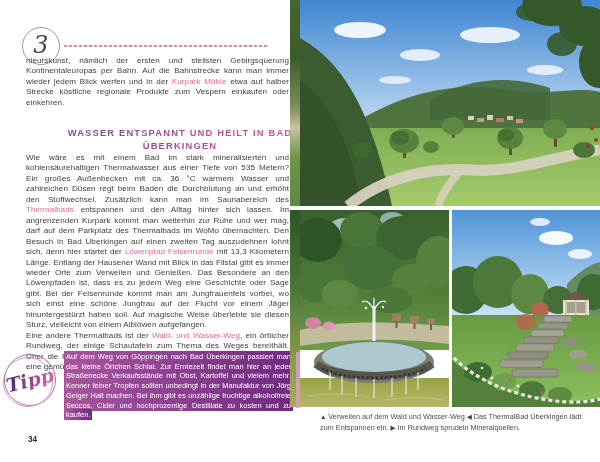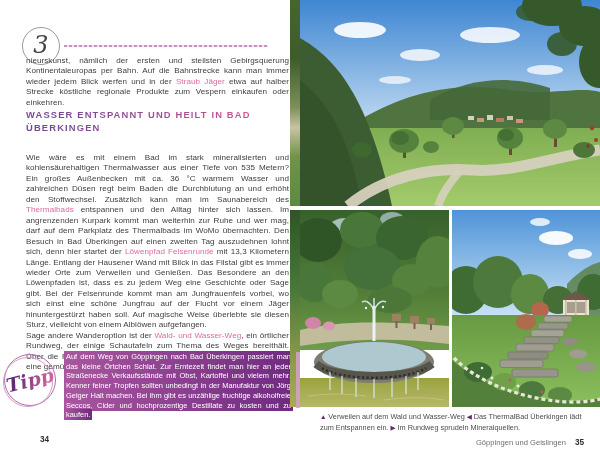--- a/index.html
+++ b/index.html
@@ -25,24 +25,24 @@
   }
   .intro-block{position:absolute;left:26px;top:56px;width:263px;}
   .text-col{position:absolute;left:26px;top:153px;width:263px;}
   p.body{
     margin:0;font-size:8.1px;line-height:10.45px;color:var(--body_text);
     text-align:justify;letter-spacing:.05px;
   }
   .seg-link{color:var(--accent_link);}
   .seg-marker{color:var(--marker);font-size:6.6px;}
   h2.heading{
-    position:absolute;left:26px;top:109px;width:272px;margin:0;
+    position:absolute;left:26px;top:109px;width:272px;margin:18px;
     font-size:9.4px;line-height:12.6px;font-weight:bold;letter-spacing:1.15px;
     background:linear-gradient(90deg,var(--heading_from) 0%,#9a4c95 45%,var(--heading_to) 80%);
-    -webkit-background-clip:text;background-clip:text;-webkit-text-fill-color:transparent;color:var(--heading_from);
+    -webkit-background-clip:text;background-clip:text;-webkit-text-fill-color:transparent;color:var(--heading_from);text-align:center;
   }
   
   .tipp-badge{
     position:absolute;left:4px;top:354px;width:50px;height:50px;border-radius:50%;
     border:1.5px solid var(--tipp_ring);
     display:flex;align-items:center;justify-content:center;
   }
   .tipp-badge::before{
     content:"";position:absolute;left:-2px;top:2px;right:2px;bottom:-2px;
     border:1.2px solid #d79cc6;border-radius:50%;
@@ -54,21 +54,21 @@
     -webkit-background-clip:text;background-clip:text;-webkit-text-fill-color:transparent;color:#7c3189;
   }
   .tipp-text{position:absolute;left:64px;top:352px;width:229px;margin:0;
     font-size:7.45px;line-height:9.7px;text-align:justify;}
   .tipp-hl{
     background:linear-gradient(90deg,var(--tipp_hl_from),var(--tipp_hl_to));
     color:#ffffff;padding:1px 2px;
     -webkit-box-decoration-break:clone;box-decoration-break:clone;
   }
   .pagenum{position:absolute;font-size:8.2px;font-weight:bold;color:#2f2f2f;}
-  .pagenum-left{left:40px;top:435px;}
+  .pagenum-left{left:28px;top:435px;}
   
   .gutter-top{position:absolute;left:290px;top:0;width:10px;height:206px;
     background:linear-gradient(180deg,#46662f 0%,#3c5c2c 28%,#7c8f5a 52%,#c9c2a4 62%,#6f9448 76%,#5d8a41 100%);}
   .gutter-bottom{position:absolute;left:290px;top:210px;width:10px;height:197px;
     background:linear-gradient(180deg,#2f5526 0%,#49773a 40%,#8a9a4a 75%,#a8ab55 100%);}
   .gutter-pink{position:absolute;left:296px;top:352px;width:4px;height:56px;background:#d4a0c2;opacity:.9;}
   
   .page-right{position:absolute;left:300px;top:0;width:300px;height:462px;background:#fff;}
   .photo{position:absolute;overflow:hidden;}
   .photo svg{display:block;}
@@ -87,28 +87,28 @@
 <div class="spread">
 
   <div class="page-left">
 
     <div class="chapter-badge">
       <span class="chapter-num">3</span>
     </div>
     <div class="chapter-rule"></div>
 
     <div class="intro-block">
-      <p class="body"><span class="seg-plain">nieurskunst, nämlich der ersten und steilsten Gebirgsquerung Kontinentaleuropas per Bahn. Auf die Bahnstrecke kann man immer wieder jedem Blick werfen und in der </span><span class="seg-link">Straub Jäger</span><span class="seg-plain"> etwa auf halber Strecke köstliche regionale Produkte zum Vespern einkaufen oder einkehren.</span></p>
+      <p class="body"><span class="seg-plain">nieurskunst, nämlich der ersten und steilsten Gebirgsquerung Kontinentaleuropas per Bahn. Auf die Bahnstrecke kann man immer wieder jedem Blick werfen und in der </span><span class="seg-link">Kurpark Mühle</span><span class="seg-plain"> etwa auf halber Strecke köstliche regionale Produkte zum Vespern einkaufen oder einkehren.</span></p>
     </div>
 
     <h2 class="heading">WASSER ENTSPANNT UND HEILT IN BAD ÜBERKINGEN</h2>
 
     <div class="text-col">
       <p class="body"><span class="seg-plain">Wie wäre es mit einem Bad im stark mineralisierten und kohlensäurehaltigen Thermalwasser aus einer Tiefe von 535 Metern? Ein großes Außenbecken mit ca. 36 °C warmem Wasser und zahlreichen Düsen regt beim Baden die Durchblutung an und erhöht den Stoffwechsel. Zusätzlich kann man im Saunabereich des </span><span class="seg-link">Thermalbads</span><span class="seg-plain"> entspannen und den Alltag hinter sich lassen. Im angrenzenden Kurpark kommt man weiterhin zur Ruhe und wer mag, darf auf dem Parkplatz des Thermalbads im WoMo übernachten. Den Besuch in Bad Überkingen auf einen zweiten Tag auszudehnen lohnt sich, denn hier startet der </span><span class="seg-link">Löwenpfad Felsenrunde</span><span class="seg-plain"> mit 13,3 Kilometern Länge. Entlang der Hausener Wand mit Blick in das Filstal gibt es immer wieder Orte zum Verweilen und Genießen. Das Besondere an den Löwenpfaden ist, dass es zu jedem Weg eine Geschichte oder Sage gibt. Bei der Felsenrunde kommt man am Jungfrauenfels vorbei, wo sich einst eine schöne Jungfrau auf der Flucht vor einem Jäger hinuntergestürzt haben soll. Auf magische Weise überlebte sie diesen Sturz, vielleicht von einem Alblöwen aufgefangen.</span></p>
-      <p class="body"><span class="seg-plain">Sage andere Wanderoption ist der </span><span class="seg-link">Wald- und Wasser-Weg</span><span class="seg-plain">, ein örtlicher Rundweg, der einige Schautafeln zum Thema des Weges bereithält. Über die Felder und durch den Wald ist die 3,4 Kilometer lange Tour eine gemütliche Nachmittagsrunde.</span></p>
+      <p class="body"><span class="seg-plain">Eine andere Thermalbads ist der </span><span class="seg-link">Wald- und Wasser-Weg</span><span class="seg-plain">, ein örtlicher Rundweg, der einige Schautafeln zum Thema des Weges bereithält. Über die Felder und durch den Wald ist die 3,4 Kilometer lange Tour eine gemütliche Nachmittagsrunde.</span></p>
     </div>
 
     <div class="tipp-badge">
       <span class="tipp-word">Tipp</span>
     </div>
     <p class="tipp-text"><span class="tipp-hl">Auf dem Weg von Göppingen nach Bad Überkingen passiert man das kleine Örtchen Schlat. Zur Erntezeit findet man hier an jeder Straßenecke Verkaufsstände mit Obst, Kartoffel und vielem mehr. Kenner feiner Tropfen sollten unbedingt in der Manufaktur von Jörg Geiger Halt machen. Bei ihm gibt es unzählige fruchtige alkoholfreie Seccos, Cider und hochprozentige Destillate zu kosten und zu kaufen.</span></p>
 
     <div class="pagenum pagenum-left">34</div>
   </div>
 
@@ -304,17 +304,14 @@
           <circle cx="58" cy="170" r="1.4" fill="#c2596a"></circle>
             <circle cx="90" cy="182" r="1.4" fill="#c2596a"></circle>
           <circle cx="30" cy="158" r="1.3" fill="#e8eee8"></circle>
           <path d="M2,148 C24,170 60,186 104,191 C120,193 138,192 148,189" fill="none" stroke="#e8e6da" stroke-width="3.2" stroke-dasharray="4,3"></path>
         </g>
       </svg>
     </div>
 
     <p class="captions"><span class="seg-marker">▲ </span><span class="seg-plain">Verweilen auf dem Wald und Wasser-Weg   </span><span class="seg-marker">◀ </span><span class="seg-plain">Das ThermalBad Überkingen lädt zum Entspannen ein. </span><span class="seg-marker">▶ </span><span class="seg-plain">Im Rundweg sprudeln Mineralquellen.</span></p>
 
-    <div class="footer-right">
-      <span>Göppingen und Geislingen</span><span class="pg">35</span>
-    </div>
   </div>
 </div>
 
 </body></html>

